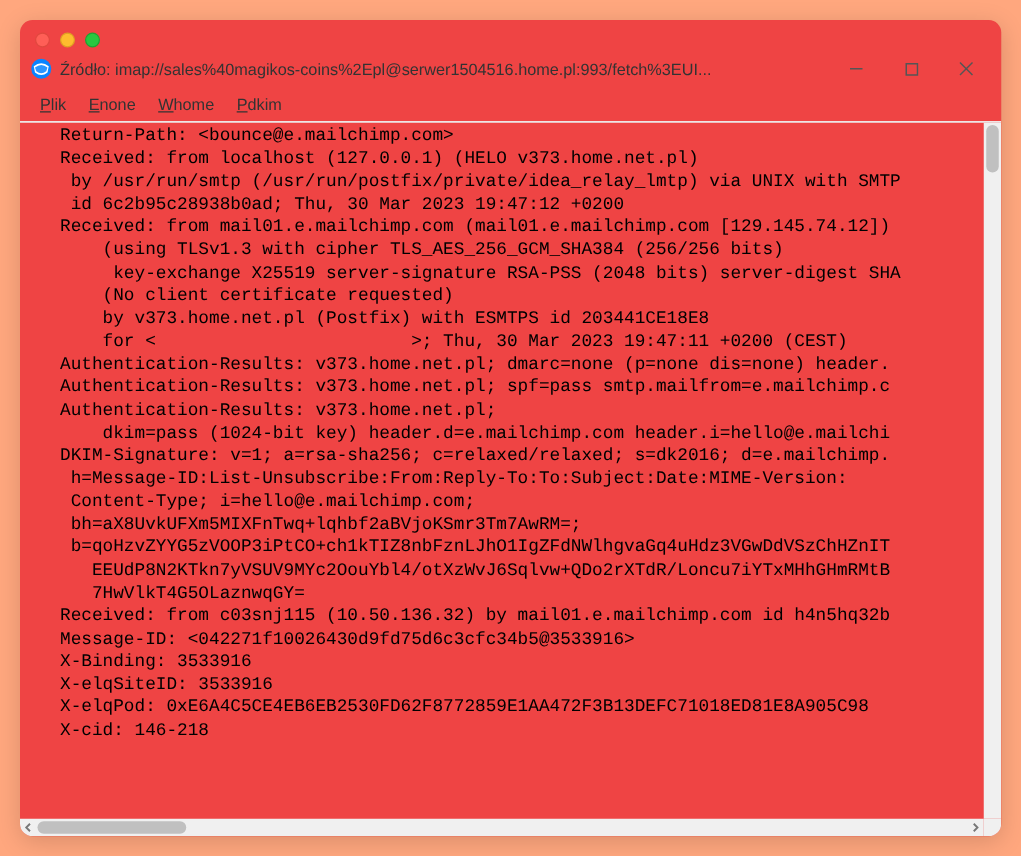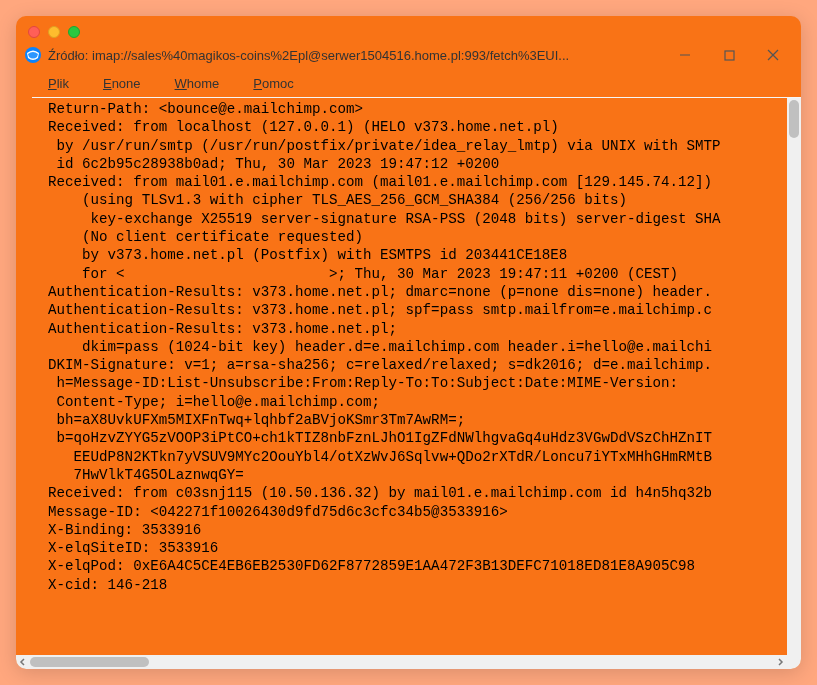--- a/index.html
+++ b/index.html
@@ -5,21 +5,21 @@
     * { margin: 0; padding: 0; box-sizing: border-box; }
     body {
       background: #ffa77e;
       padding: 16px;
       font-family: -apple-system, BlinkMacSystemFont, "Segoe UI", sans-serif;
       width: 817px;
       height: 685px;
       overflow: hidden;
     }
     .window {
-      background: #f97316;
+      background: #ef4444;
       border-radius: 10px;
       box-shadow: 0 4px 20px rgba(0,0,0,0.15);
       height: 100%;
       display: flex;
       flex-direction: column;
       overflow: hidden;
     }
     .mac-controls {
       display: flex;
       gap: 8px;
@@ -64,27 +64,26 @@
       width: 16px;
       height: 16px;
       display: inline-flex;
       align-items: center;
       justify-content: center;
       color: #555;
       font-size: 13px;
     }
     .menubar {
       display: flex;
-      gap: 34px;
+      gap: 18px;
       padding: 6px 16px;
       border-bottom: 1px solid #d5d5d5;
       font-size: 13px;
       color: #333;
       position: relative;
-      margin-left: 16px;
     }
     .menubar::after {
       content: "";
       position: absolute;
       left: 0;
       right: 0;
       bottom: -1px;
       height: 1px;
       background: #f6f6f6;
     }
@@ -204,21 +203,21 @@
             <line x1="11" y1="1" x2="1" y2="11" stroke="#555" stroke-width="1.2"></line>
           </svg>
       </span>
     </div>
   </div>
 
   <div class="menubar">
     <span class="menu-item"><span class="underline">P</span><span>lik</span></span>
     <span class="menu-item"><span class="underline">E</span><span>none</span></span>
     <span class="menu-item"><span class="underline">W</span><span>home</span></span>
-    <span class="menu-item"><span class="underline">P</span><span>omoc</span></span>
+    <span class="menu-item"><span class="underline">P</span><span>dkim</span></span>
   </div>
 
   <div class="content-wrap">
     <div class="content">
       <pre class="source">Return-Path: &lt;bounce@e.mailchimp.com&gt;
 Received: from localhost (127.0.0.1) (HELO v373.home.net.pl)
  by /usr/run/smtp (/usr/run/postfix/private/idea_relay_lmtp) via UNIX with SMTP
  id 6c2b95c28938b0ad; Thu, 30 Mar 2023 19:47:12 +0200
 Received: from mail01.e.mailchimp.com (mail01.e.mailchimp.com [129.145.74.12])
     (using TLSv1.3 with cipher TLS_AES_256_GCM_SHA384 (256/256 bits)

